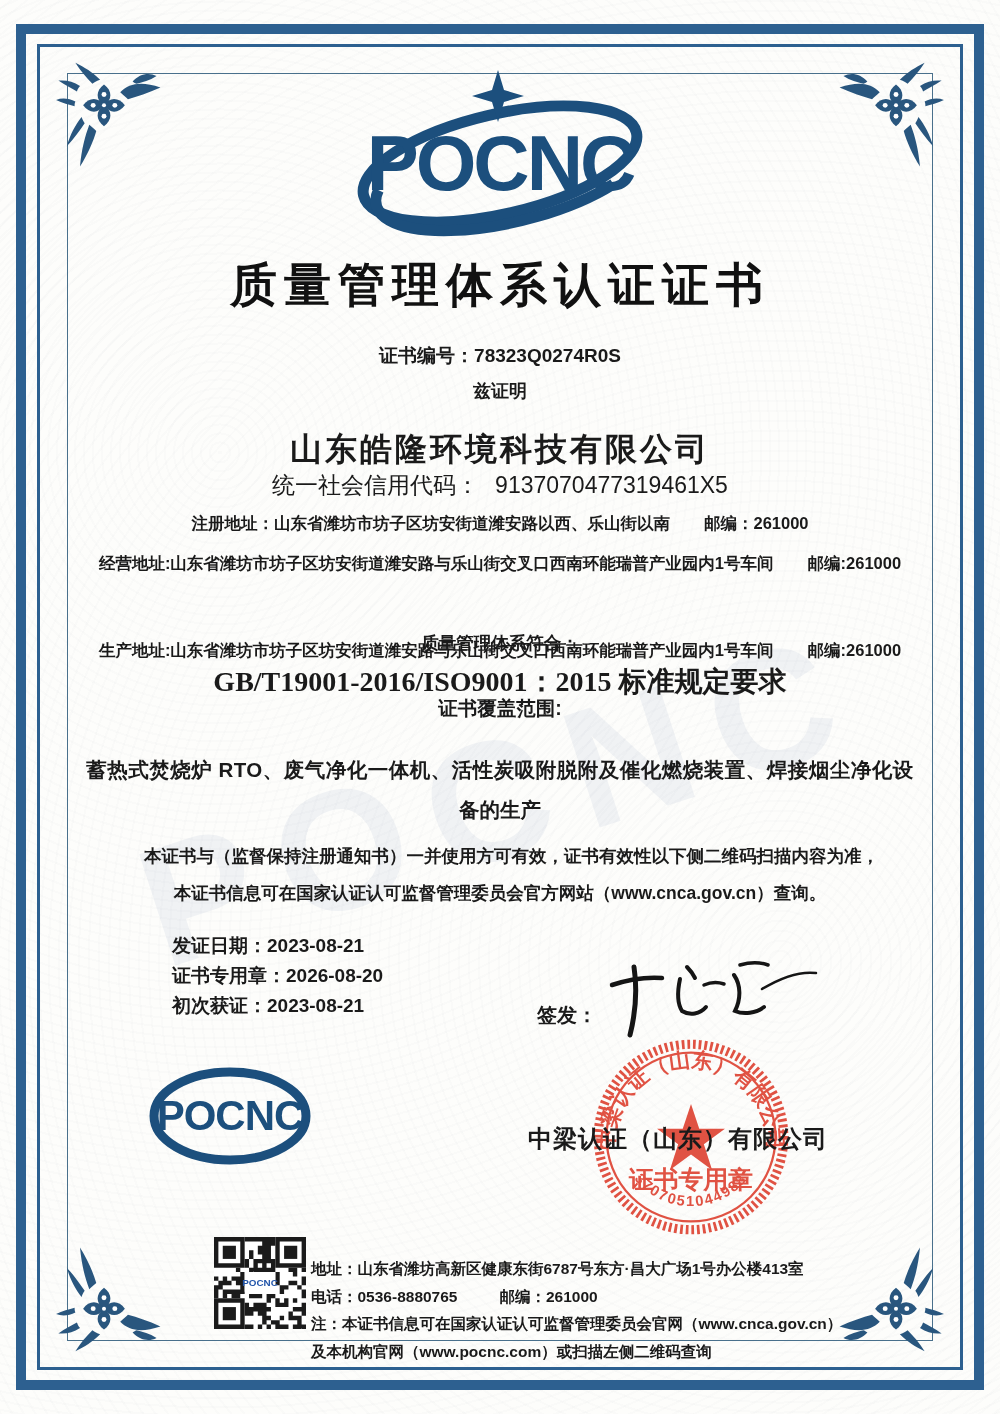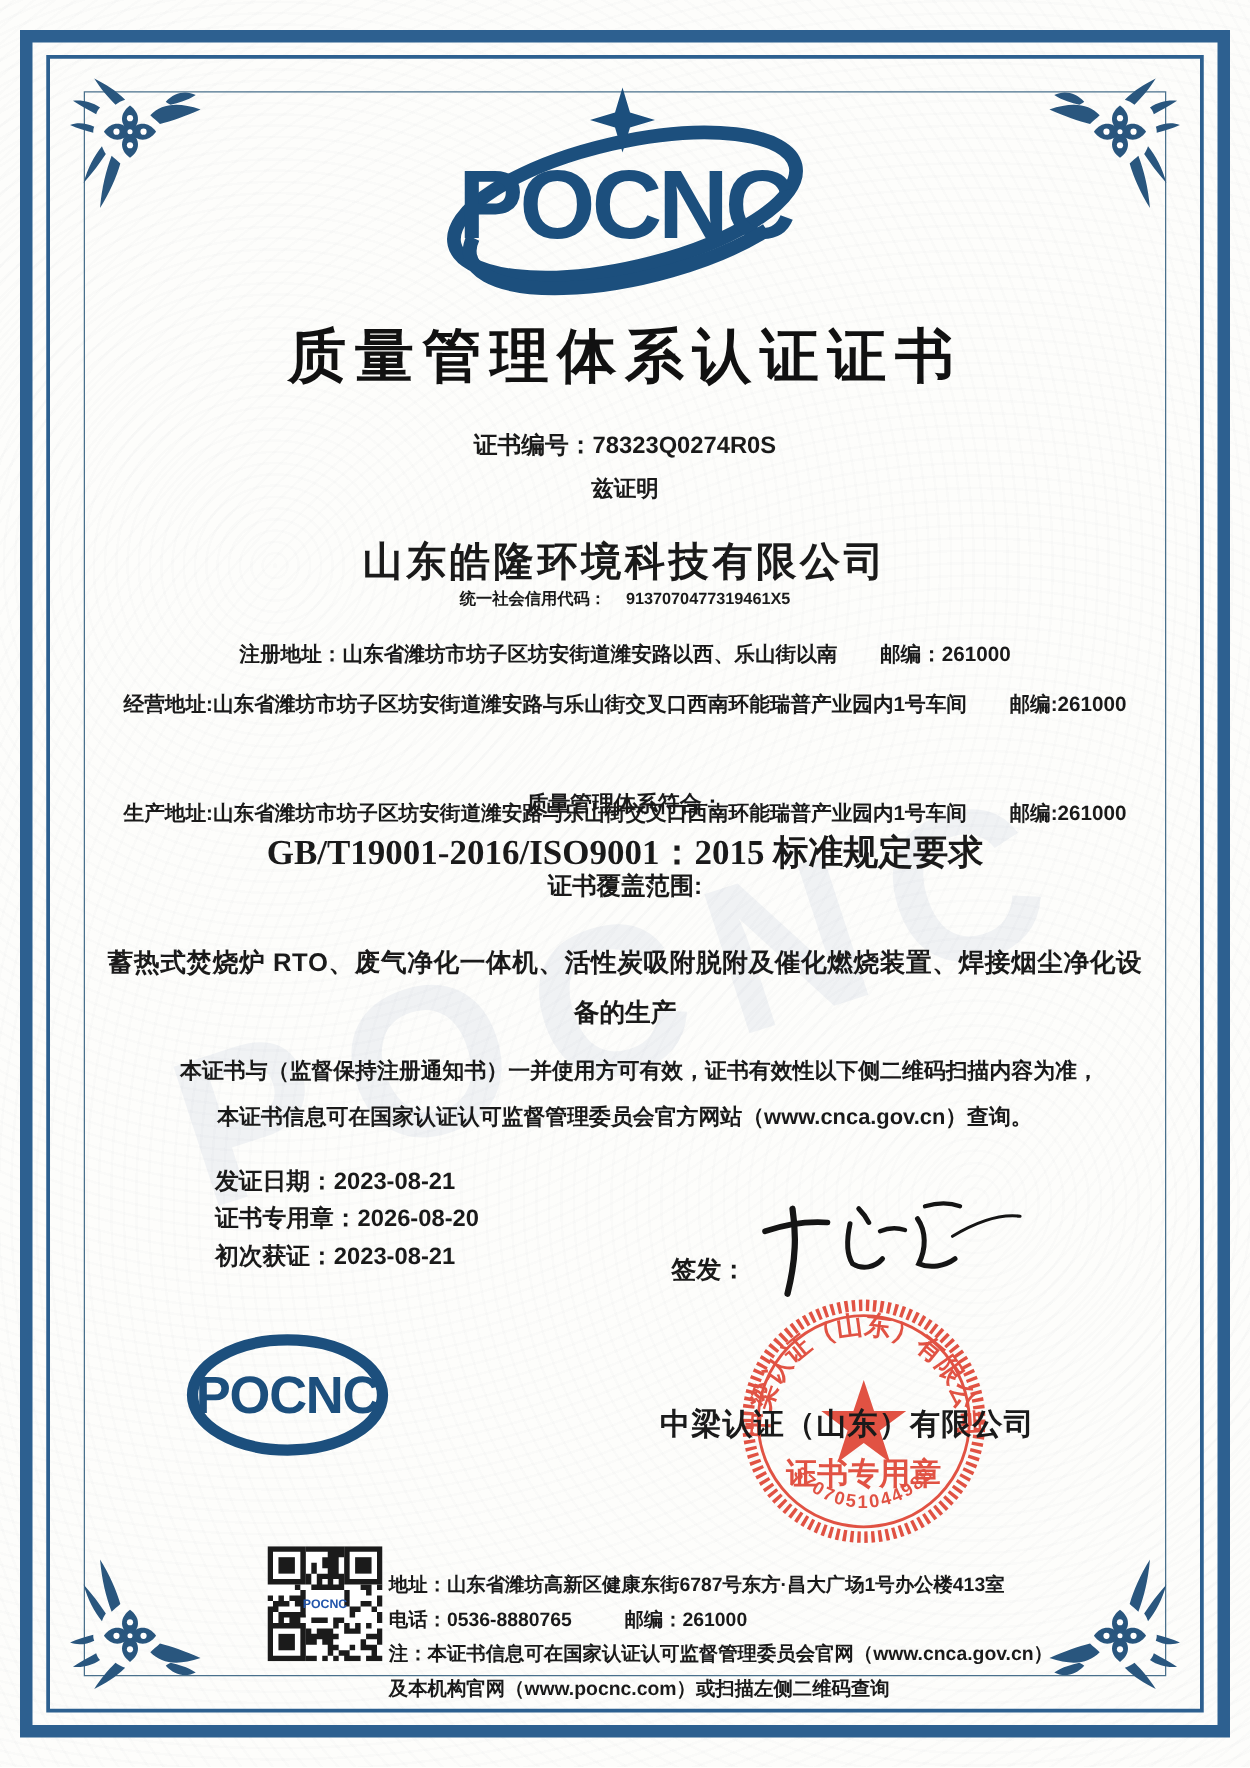--- a/index.html
+++ b/index.html
@@ -22,21 +22,21 @@
   .c-tr{right:46px;top:52px;transform:scaleX(-1);}
   .c-bl{left:46px;bottom:52px;transform:scaleY(-1);}
   .c-br{right:46px;bottom:52px;transform:scale(-1,-1);}
   
   .row{position:absolute;left:0;right:0;text-align:center;white-space:nowrap;}
   #logo-top{position:absolute;left:338px;top:68px;width:324px;height:178px;}
   #title{top:254px;font-size:47px;font-weight:bold;letter-spacing:7px;color:#111;}
   #cert-no{top:343px;font-size:19px;font-weight:bold;}
   #certify{top:379px;font-size:18px;font-weight:bold;}
   #company{top:428px;font-size:32px;font-weight:bold;letter-spacing:3px;}
-  #credit{top:470px;font-size:13px;font-weight:bold;}
+  #credit{top:470px;font-size:23px;font-weight:normal;}
   #credit .gap{margin-left:16px;}
   .addr{font-size:16.5px;font-weight:bold;}
   #addr-0{top:513px;}
   #addr-1{top:553px;}
   #addr-2{top:593px;margin-top:47px;}
   .addr .post{margin-left:34px;}
   #conform{top:631px;font-size:17.5px;font-weight:bold;}
   #standard{top:663px;font-size:28px;font-weight:bold;font-family:"Liberation Serif","DejaVu Serif",serif;}
   #scope-label{top:695px;font-size:19.5px;font-weight:bold;}
   #scope-1{top:756px;font-size:20.5px;font-weight:bold;letter-spacing:0.5px;}

